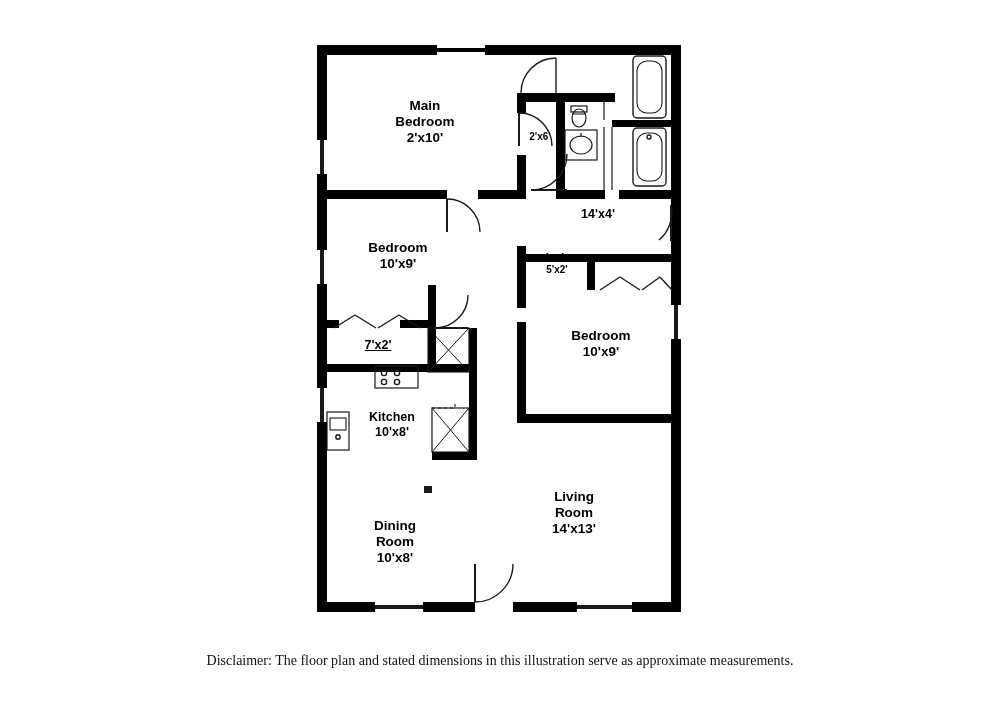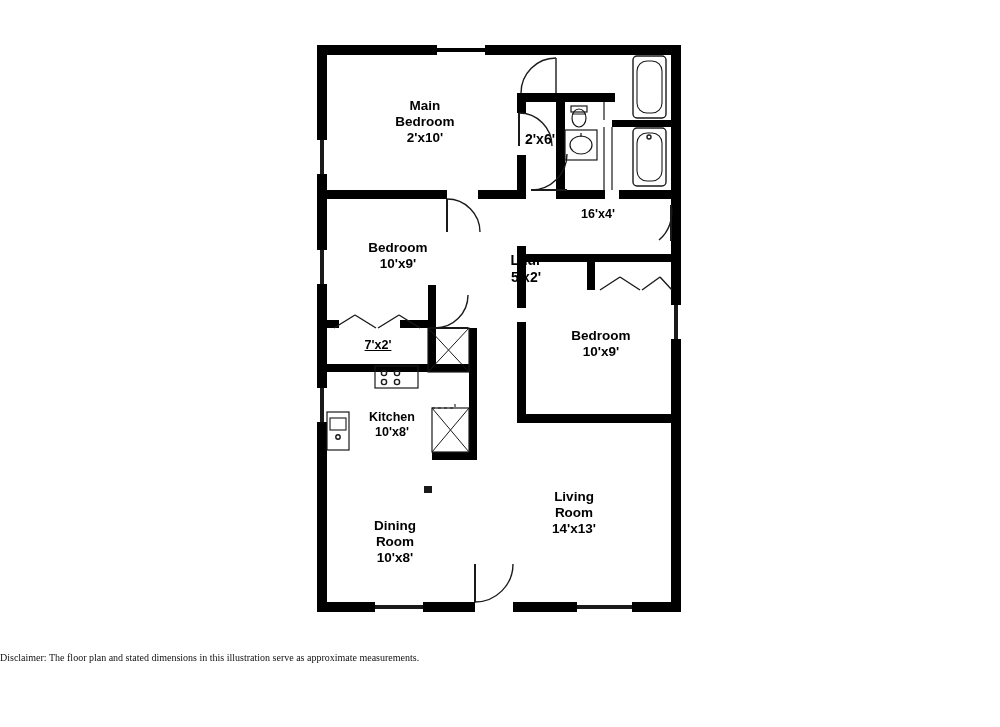--- a/index.html
+++ b/index.html
@@ -46,31 +46,31 @@
     white-space: nowrap;
   }
   .room-label .name {
     display: block;
   }
   .room-label .dim {
     display: block;
   }
   .label-lg { font-size: 13.5px; }
   .label-md { font-size: 12.5px; }
-  .label-xs { font-size: 14px; }
+  .label-xs { font-size: 10px; }
 
   
   .disclaimer {
     position: absolute;
     left: 0;
     top: 650px;
     width: 1000px;
-    text-align: left;
+    text-align: center;
     font-family: "Liberation Serif", serif;
-    font-size: 10px;
+    font-size: 14px;
     color: #111111;
     line-height: 1.55;
   }
   .disclaimer .line { display: block; }
 
   
   #fixtures {
     position: absolute;
     left: 0; top: 0;
     width: 1000px;
@@ -147,33 +147,33 @@
       <span class="name">Main</span>
       <span class="name">Bedroom</span>
       <span class="dim">2'x10'</span>
     </div>
 
     <div class="room-label label-xs" style="left:518px; top:131px; width:44px;">
       <span class="dim">2'x6'</span>
     </div>
 
     <div class="room-label label-md" style="left:550px; top:207px; width:96px;">
-      <span class="dim">16'x4'</span>
+      <span class="dim">14'x4'</span>
     </div>
 
     <div class="room-label label-lg" style="left:335px; top:240px; width:126px;">
       <span class="name">Bedroom</span>
       <span class="dim">10'x9'</span>
     </div>
 
     <div class="room-label label-md" style="left:330px; top:338px; width:96px;text-decoration:underline;">
       <span class="dim">7'x2'</span>
     </div>
 
-    <div class="room-label label-xs" style="left:496px; top:252px; width:60px;">
+    <div class="room-label label-xs" style="left:527px; top:252px; width:60px;">
       <span class="name">Lndr</span>
       <span class="dim">5'x2'</span>
     </div>
 
     <div class="room-label label-lg" style="left:538px; top:328px; width:126px;">
       <span class="name">Bedroom</span>
       <span class="dim">10'x9'</span>
     </div>
 
     <div class="room-label label-md" style="left:330px; top:410px; width:124px;">

